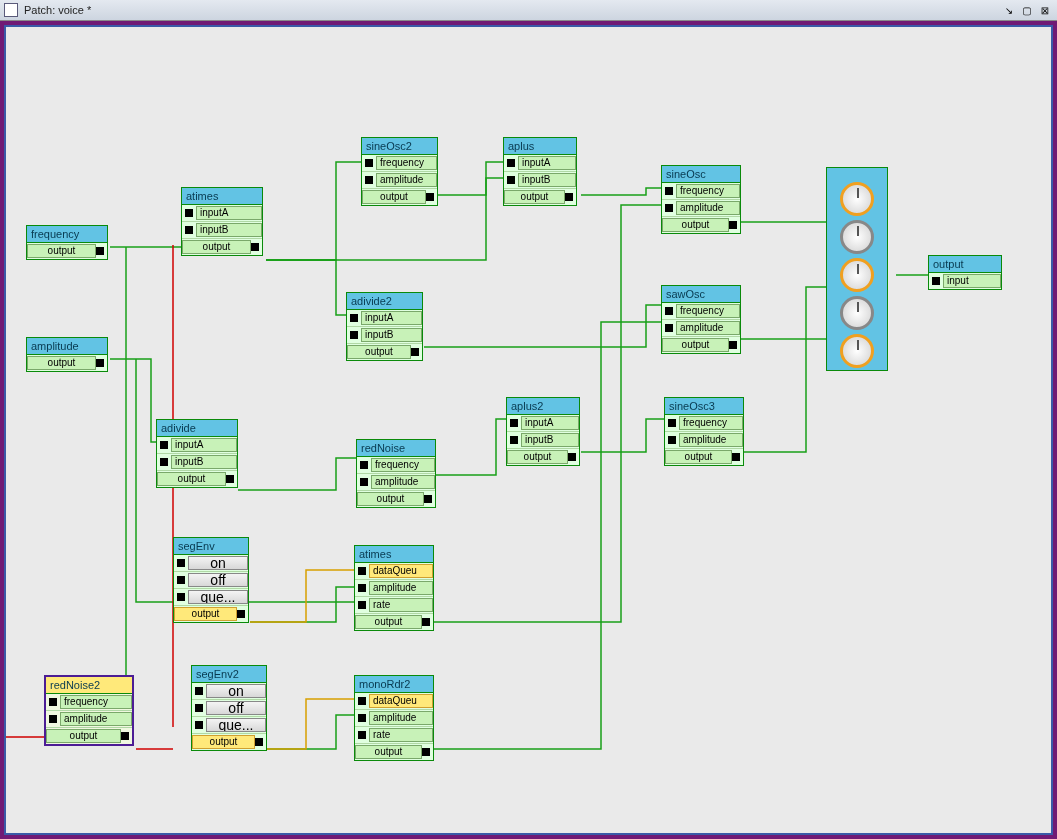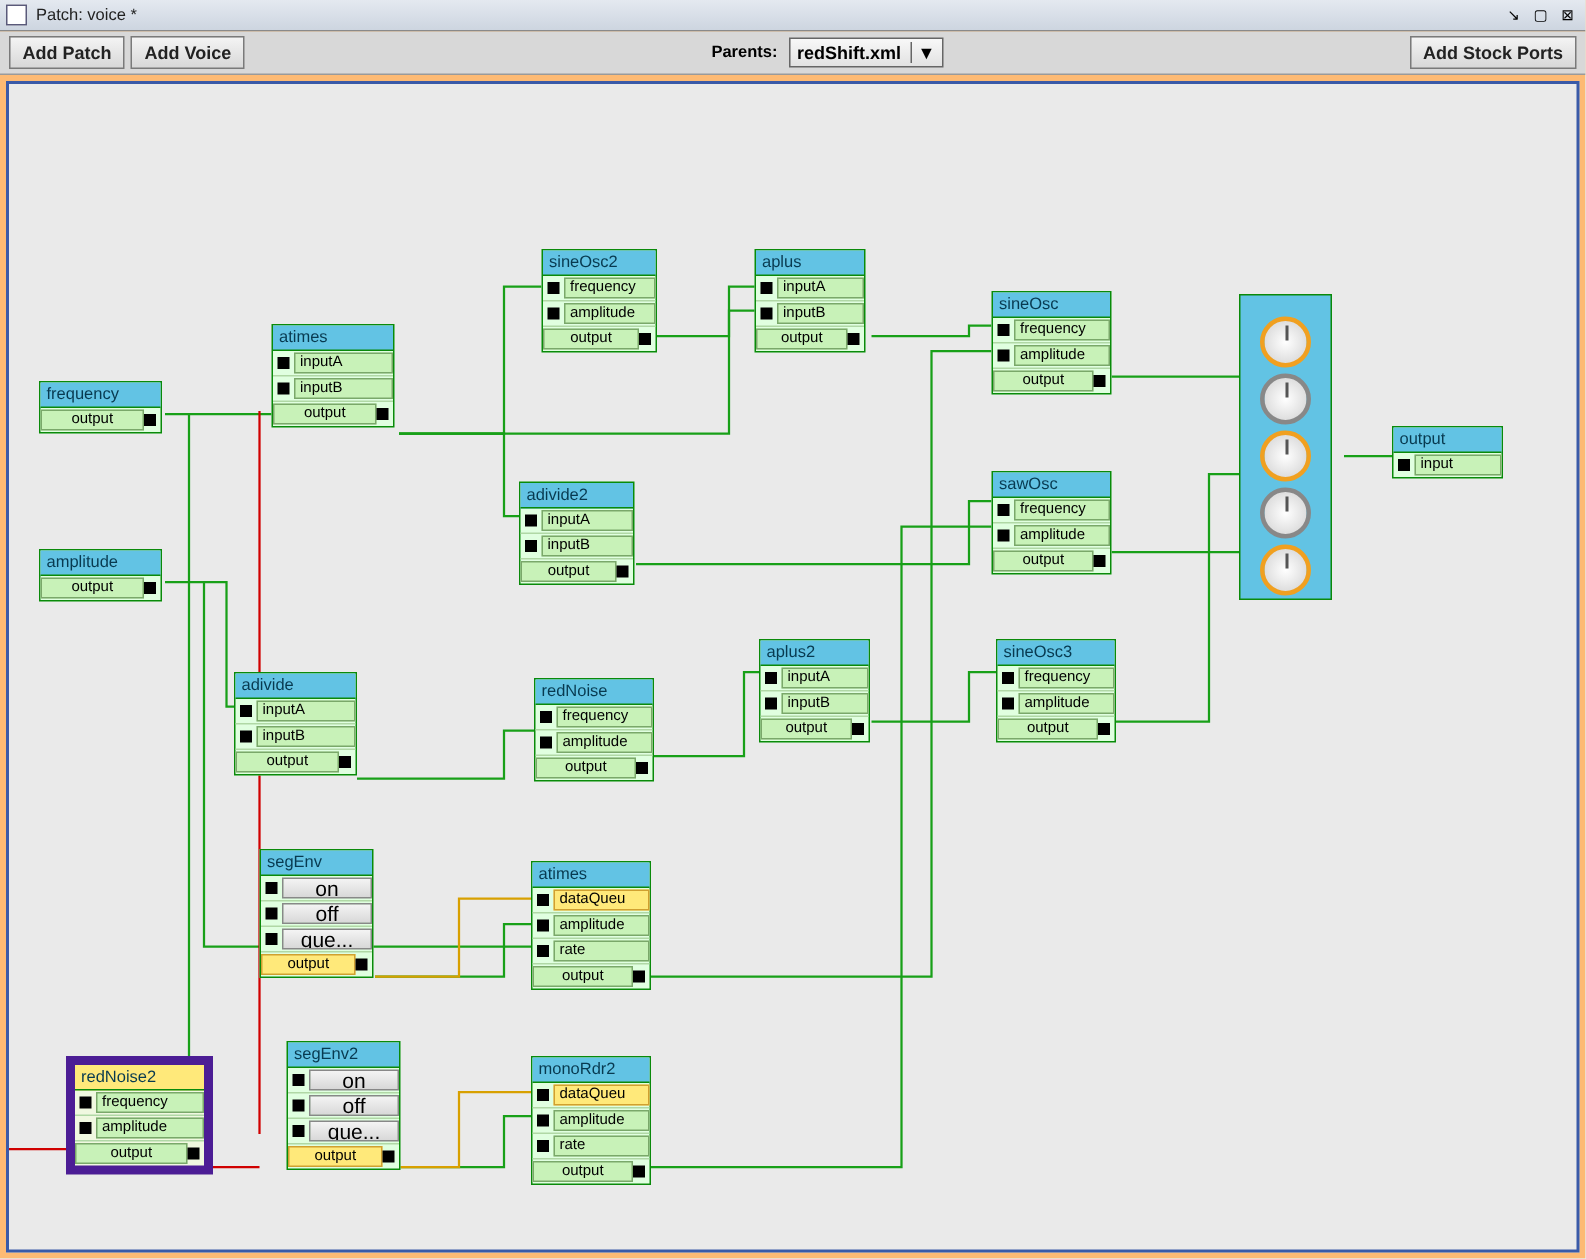--- a/index.html
+++ b/index.html
@@ -4,21 +4,21 @@
 <style>
   body {
     margin: 0;
     font-family: Arial, sans-serif;
     font-size: 11px;
     background: #e8e8e8;
   }
   .window {
     width: 1057px;
     height: 839px;
-    background: #fdba74;
+    background: #701a75;
     display: flex;
     flex-direction: column;
     box-sizing: border-box;
     justify-content: flex-end;
   }
   .titlebar {
     background: linear-gradient(#e4e9f0, #cdd5e0);
     height: 20px;
     display: flex;
     align-items: center;
@@ -85,21 +85,21 @@
     width: 100%; height: 100%;
     pointer-events: none;
   }
   .node {
     position: absolute;
     border: 1px solid #0a8a0a;
     background: #e0ffe0;
     min-width: 60px;
   }
   .node.sel-yellow {
-    border: 6px solid #4c1d95;
+    border: 2px solid #4c1d95;
     background:#f0f8e0;
   }
   .node .head {
     background: #62c3e4;
     color: #083a50;
     padding: 2px 4px;
     font-weight: normal;
     border-bottom: 1px solid #0a8a0a;
     white-space: nowrap;
   }
@@ -168,32 +168,20 @@
 
 <div class="window">
   <div class="titlebar">
     <div class="doc-icon"></div>
     <div class="title">Patch: voice *</div>
     <div class="win-btn">↘</div>
     <div class="win-btn">▢</div>
     <div class="win-btn">⊠</div>
   </div>
 
-  <div class="toolbar">
-    <div class="btn">Add Patch</div>
-    <div class="btn">Add Voice</div>
-    <div class="spacer"></div>
-    <label>Parents:</label>
-    <div class="dropdown">
-      <span>redShift.xml</span>
-      <span class="chev">▼</span>
-    </div>
-    <div class="spacer"></div>
-    <div class="btn">Add Stock Ports</div>
-  </div>
 
   <div class="canvas-wrap">
 
     <svg class="wires">
       <g stroke="#18a018" stroke-width="1.5" fill="none">
 
         <path d="M104 220 H175"></path>
 
         <path d="M260 233 H330 V135 H355"></path>
 
@@ -387,21 +375,21 @@
             <span class="port left"></span>
             <span class="lab">inputB</span>
           </div>
         <div class="row center">
             <span class="lab">output</span>
             <span class="port right"></span>
           </div>
       </div>
     </div>
 
-    <div class="node" style="left:350px;top:396px;width:78px">
+    <div class="node" style="left:350px;top:412px;width:78px">
       <div class="head">redNoise</div>
       <div class="rows">
         <div class="row">
             <span class="port left"></span>
             <span class="lab">frequency</span>
           </div>
         <div class="row">
             <span class="port left"></span>
             <span class="lab">amplitude</span>
           </div>

